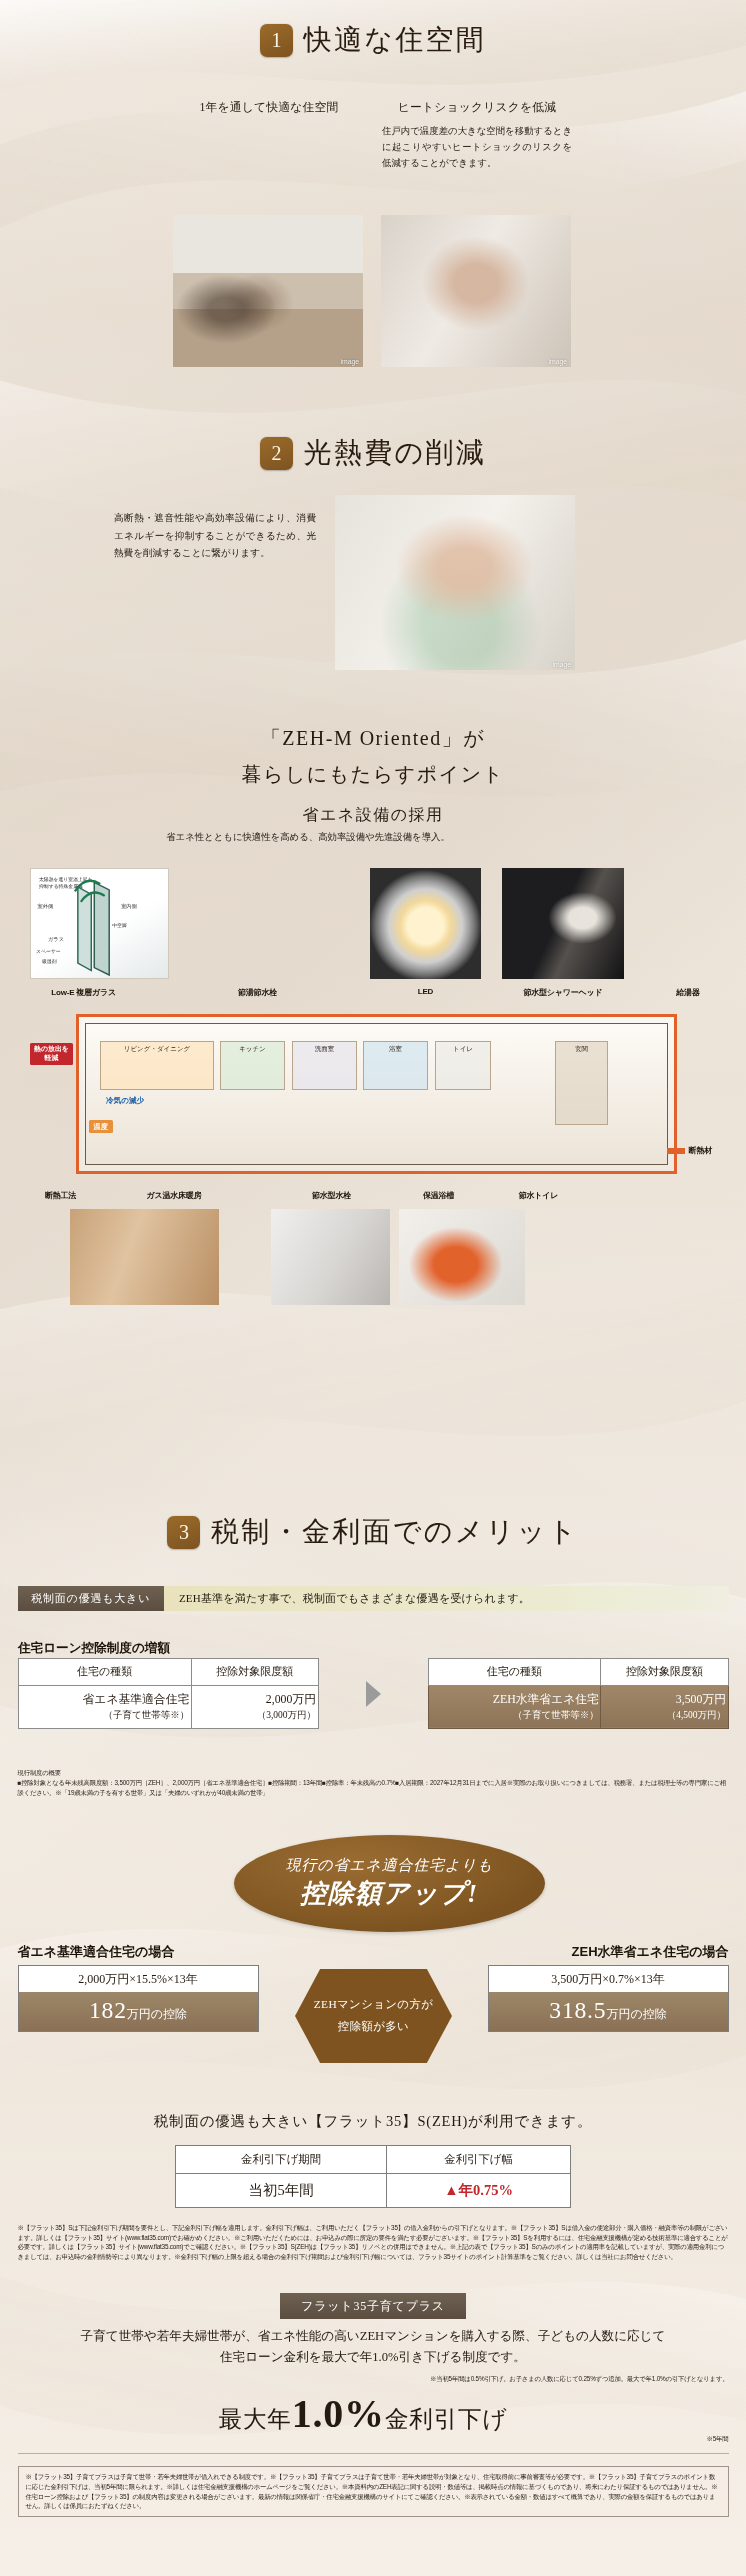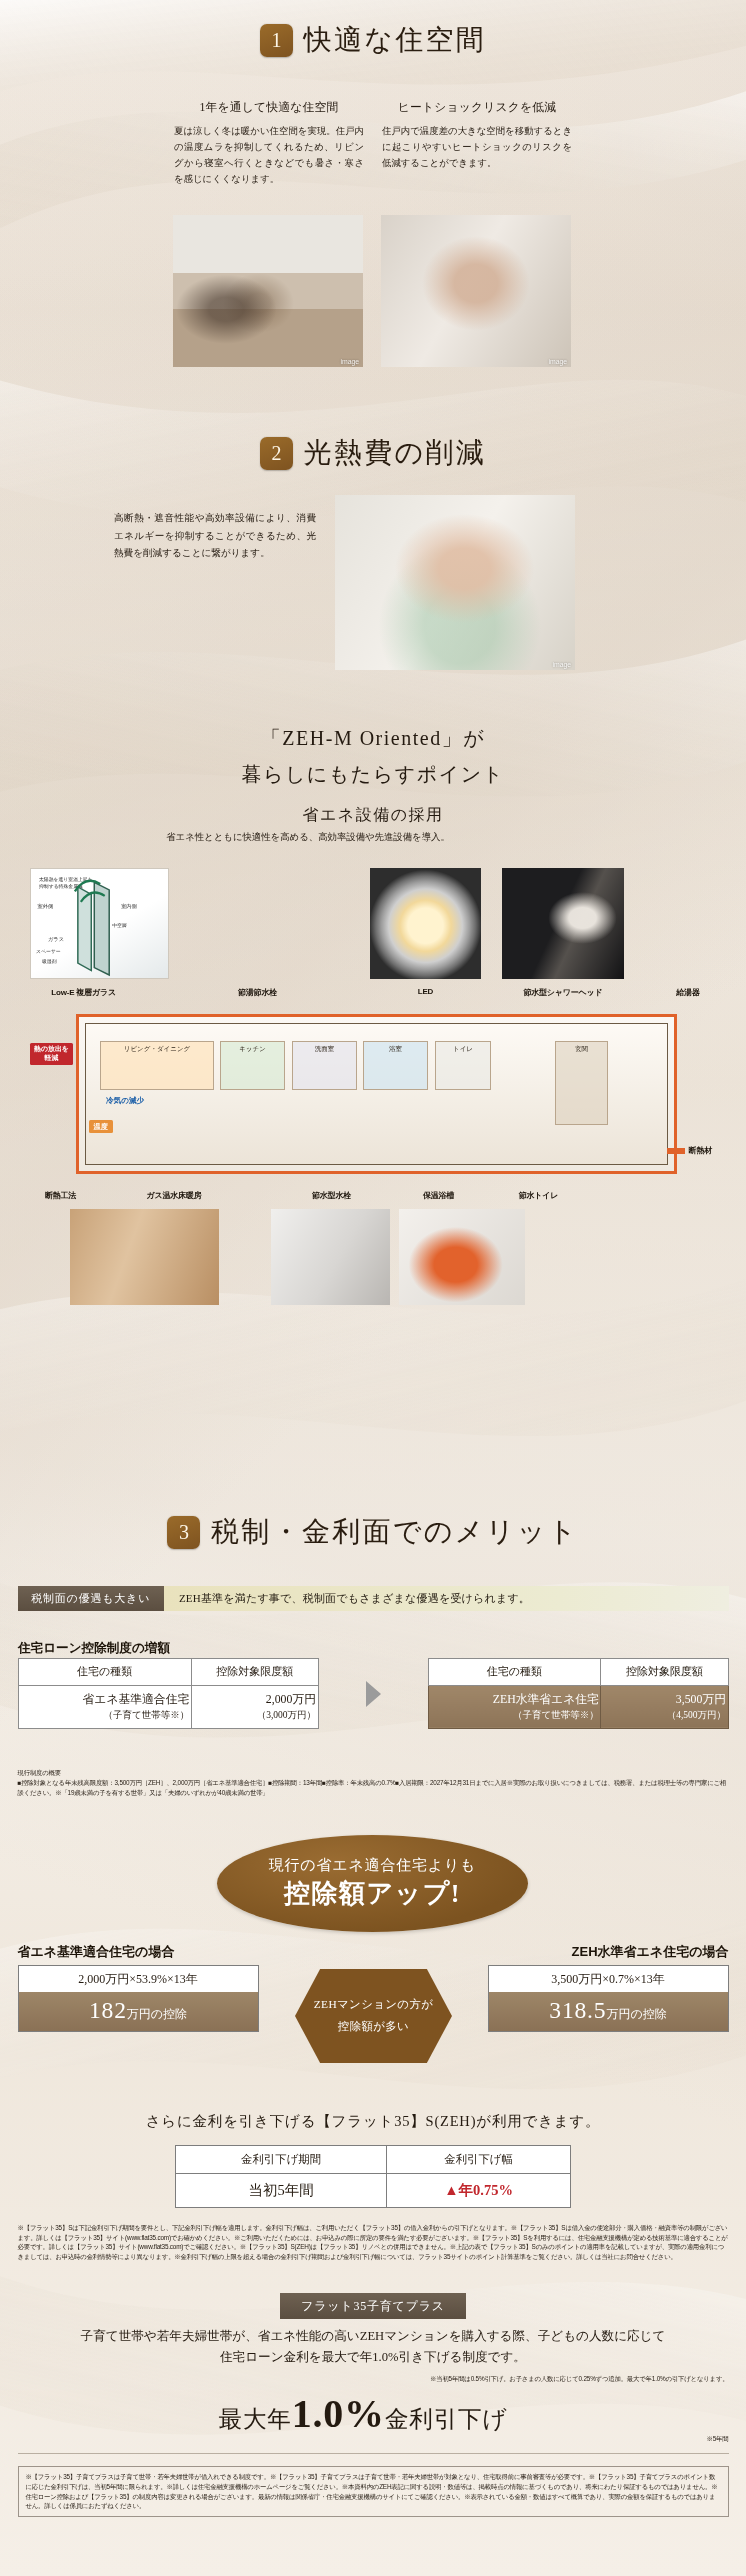--- a/index.html
+++ b/index.html
@@ -228,21 +228,20 @@
   </svg>
 
   <div class="wrap sec-head" style="position:absolute;left:0;top:21px;width:746px;">
     <div class="num-badge">1</div>
     <div class="sec-title">快適な住空間</div>
   </div>
 
   <div class="wrap col2" style="position:absolute;left:0;top:100px;width:746px;">
     <div class="col">
       <div class="col-h">1年を通して快適な住空間</div>
-      <div class="col-b">夏は涼しく冬は暖かい住空間を実現。住戸内の温度ムラを抑制してくれるため、リビングから寝室へ行くときなどでも暑さ・寒さを感じにくくなります。</div>
     </div>
     <div class="col">
       <div class="col-h">ヒートショックリスクを低減</div>
       <div class="col-b">住戸内で温度差の大きな空間を移動するときに起こりやすいヒートショックのリスクを低減することができます。</div>
     </div>
   </div>
 
   <div class="wrap ph photo-living" style="position:absolute;left:173px;top:215px;width:190px;height:152px;">
     <div class="imgtag">image</div>
   </div>
@@ -383,48 +382,48 @@
             <span class="sub">（4,500万円）</span>
           </td>
         </tr>
       </tbody>
     </table>
   </div>
 
   <div class="wrap fineprint" style="position:absolute;left:17.5px;top:1768px;width:711px;">現行制度の概要</div>
   <div class="wrap fineprint" style="position:absolute;left:17.5px;top:1778px;width:711px;">■控除対象となる年末残高限度額：3,500万円［ZEH］、2,000万円［省エネ基準適合住宅］■控除期間：13年間■控除率：年末残高の0.7%■入居期限：2027年12月31日までに入居※実際のお取り扱いにつきましては、税務署、または税理士等の専門家にご相談ください。※「19歳未満の子を有する世帯」又は「夫婦のいずれかが40歳未満の世帯」</div>
 
-  <div class="wrap ellipse" style="position:absolute;left:217px;top:1835px;">
+  <div class="wrap ellipse" style="position:absolute;left:234px;top:1835px;font-style:italic;">
     <div class="l1">現行の省エネ適合住宅よりも</div>
     <div class="l2">控除額アップ!</div>
   </div>
 
   <div class="wrap case-h" style="position:absolute;left:17.5px;top:1943px;">省エネ基準適合住宅の場合</div>
   <div class="wrap case-h" style="position:absolute;right:17.5px;top:1943px;">ZEH水準省エネ住宅の場合</div>
 
   <div class="wrap case-box" style="position:absolute;left:17.5px;top:1965px;">
-    <div class="case-top">2,000万円×53.9%×13年</div>
+    <div class="case-top">2,000万円×15.5%×13年</div>
     <div class="case-bot">
       <b>182</b><span>万円の控除</span>
     </div>
   </div>
 
   <div class="wrap hexbtn" style="position:absolute;left:295px;top:1969px;">
     <div>ZEHマンションの方が</div>
     <div>控除額が多い</div>
   </div>
 
   <div class="wrap case-box" style="position:absolute;right:17.5px;top:1965px;">
     <div class="case-top">3,500万円×0.7%×13年</div>
     <div class="case-bot">
       <b>318.5</b><span>万円の控除</span>
     </div>
   </div>
 
-  <div class="wrap center" style="position:absolute;left:0;top:2112px;width:746px;font-size:14.5px;letter-spacing:0.8px;">さらに金利を引き下げる【フラット35】S(ZEH)が利用できます。</div>
+  <div class="wrap center" style="position:absolute;left:0;top:2112px;width:746px;font-size:14.5px;letter-spacing:0.8px;">税制面の優遇も大きい【フラット35】S(ZEH)が利用できます。</div>
 
   <table class="rate wrap" style="position:absolute;left:175px;top:2145px;">
     <thead>
       <tr>
         <th>金利引下げ期間</th>
         <th>金利引下げ幅</th>
       </tr>
     </thead>
     <tbody>
       <tr>

